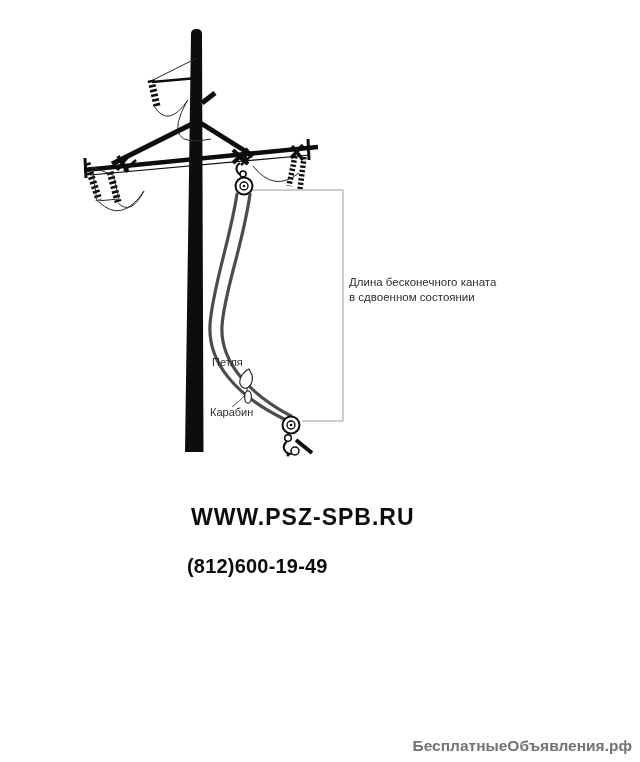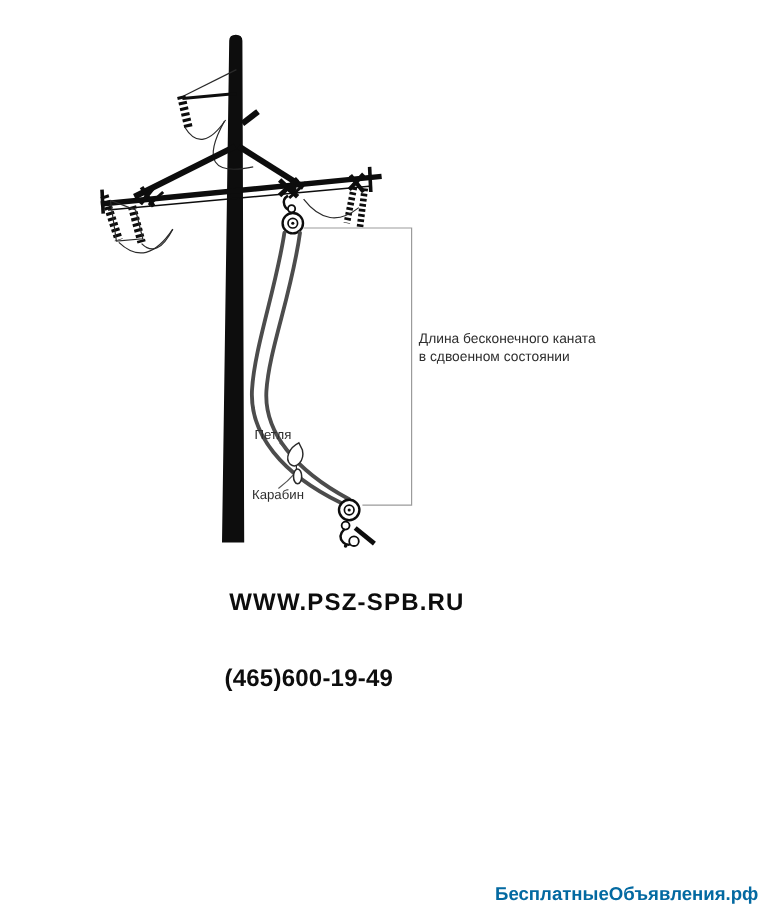--- a/index.html
+++ b/index.html
@@ -7,26 +7,26 @@
     position:relative;
     width:640px;height:762px;
     background:#ffffff;
     overflow:hidden;
     font-family:"Liberation Sans", sans-serif;
   }
   svg{position:absolute;left:0;top:0;}
   .ann{font-family:"Liberation Sans", sans-serif;font-size:11.5px;fill:#2e2e2e;}
   .ann-sm{font-family:"Liberation Sans", sans-serif;font-size:11px;fill:#2e2e2e;}
   .txt{position:absolute;color:#0d0d0d;font-weight:bold;white-space:nowrap;}
-  #website{left:191px;top:491px;font-size:20px;letter-spacing:1px;}
+  #website{left:191px;top:504px;font-size:23px;letter-spacing:1px;}
   #phone{left:187px;top:555px;font-size:20px;letter-spacing:0.2px;}
   #company{left:110px;top:633px;font-size:21px;letter-spacing:0.3px;}
   #watermark{
     position:absolute;right:8px;top:737px;
-    font-size:15.5px;font-weight:bold;color:#0369a1;white-space:nowrap;
+    font-size:15.5px;font-weight:bold;color:#737373;white-space:nowrap;
   }
   .insulator{stroke:#0d0d0d;stroke-width:7;stroke-dasharray:2.6 2.2;fill:none;}
   .insulator-sm{stroke:#0d0d0d;stroke-width:5.5;stroke-dasharray:2.3 2;fill:none;}
   .steel{stroke:#0d0d0d;fill:none;}
   .wire{stroke:#2a2a2a;stroke-width:1;fill:none;}
   .rope{stroke:#4c4c4c;stroke-width:3.2;fill:none;stroke-linecap:round;}
   .dim{stroke:#9b9b9b;stroke-width:1;fill:none;}
   .leader{stroke:#555555;stroke-width:1;fill:none;}
 </style>
 </head>
@@ -127,16 +127,16 @@
       <ellipse cx="248" cy="397" rx="3.4" ry="6.2" fill="#ffffff" stroke="#2a2a2a" stroke-width="1.3"></ellipse>
     </g>
 
     <text class="ann" x="349" y="286">Длина бесконечного каната</text>
     <text class="ann" x="349" y="301">в сдвоенном состоянии</text>
     <text class="ann-sm" x="212" y="366">Петля</text>
     <text class="ann-sm" x="210" y="416">Карабин</text>
   </svg>
 
   <div id="website" class="txt">WWW.PSZ-SPB.RU</div>
-  <div id="phone" class="txt">(465)600-19-49</div>
+  <div id="phone" class="txt">(812)600-19-49</div>
 
   <div id="watermark">БесплатныеОбъявления.рф</div>
 </div>
 
 </body></html>

